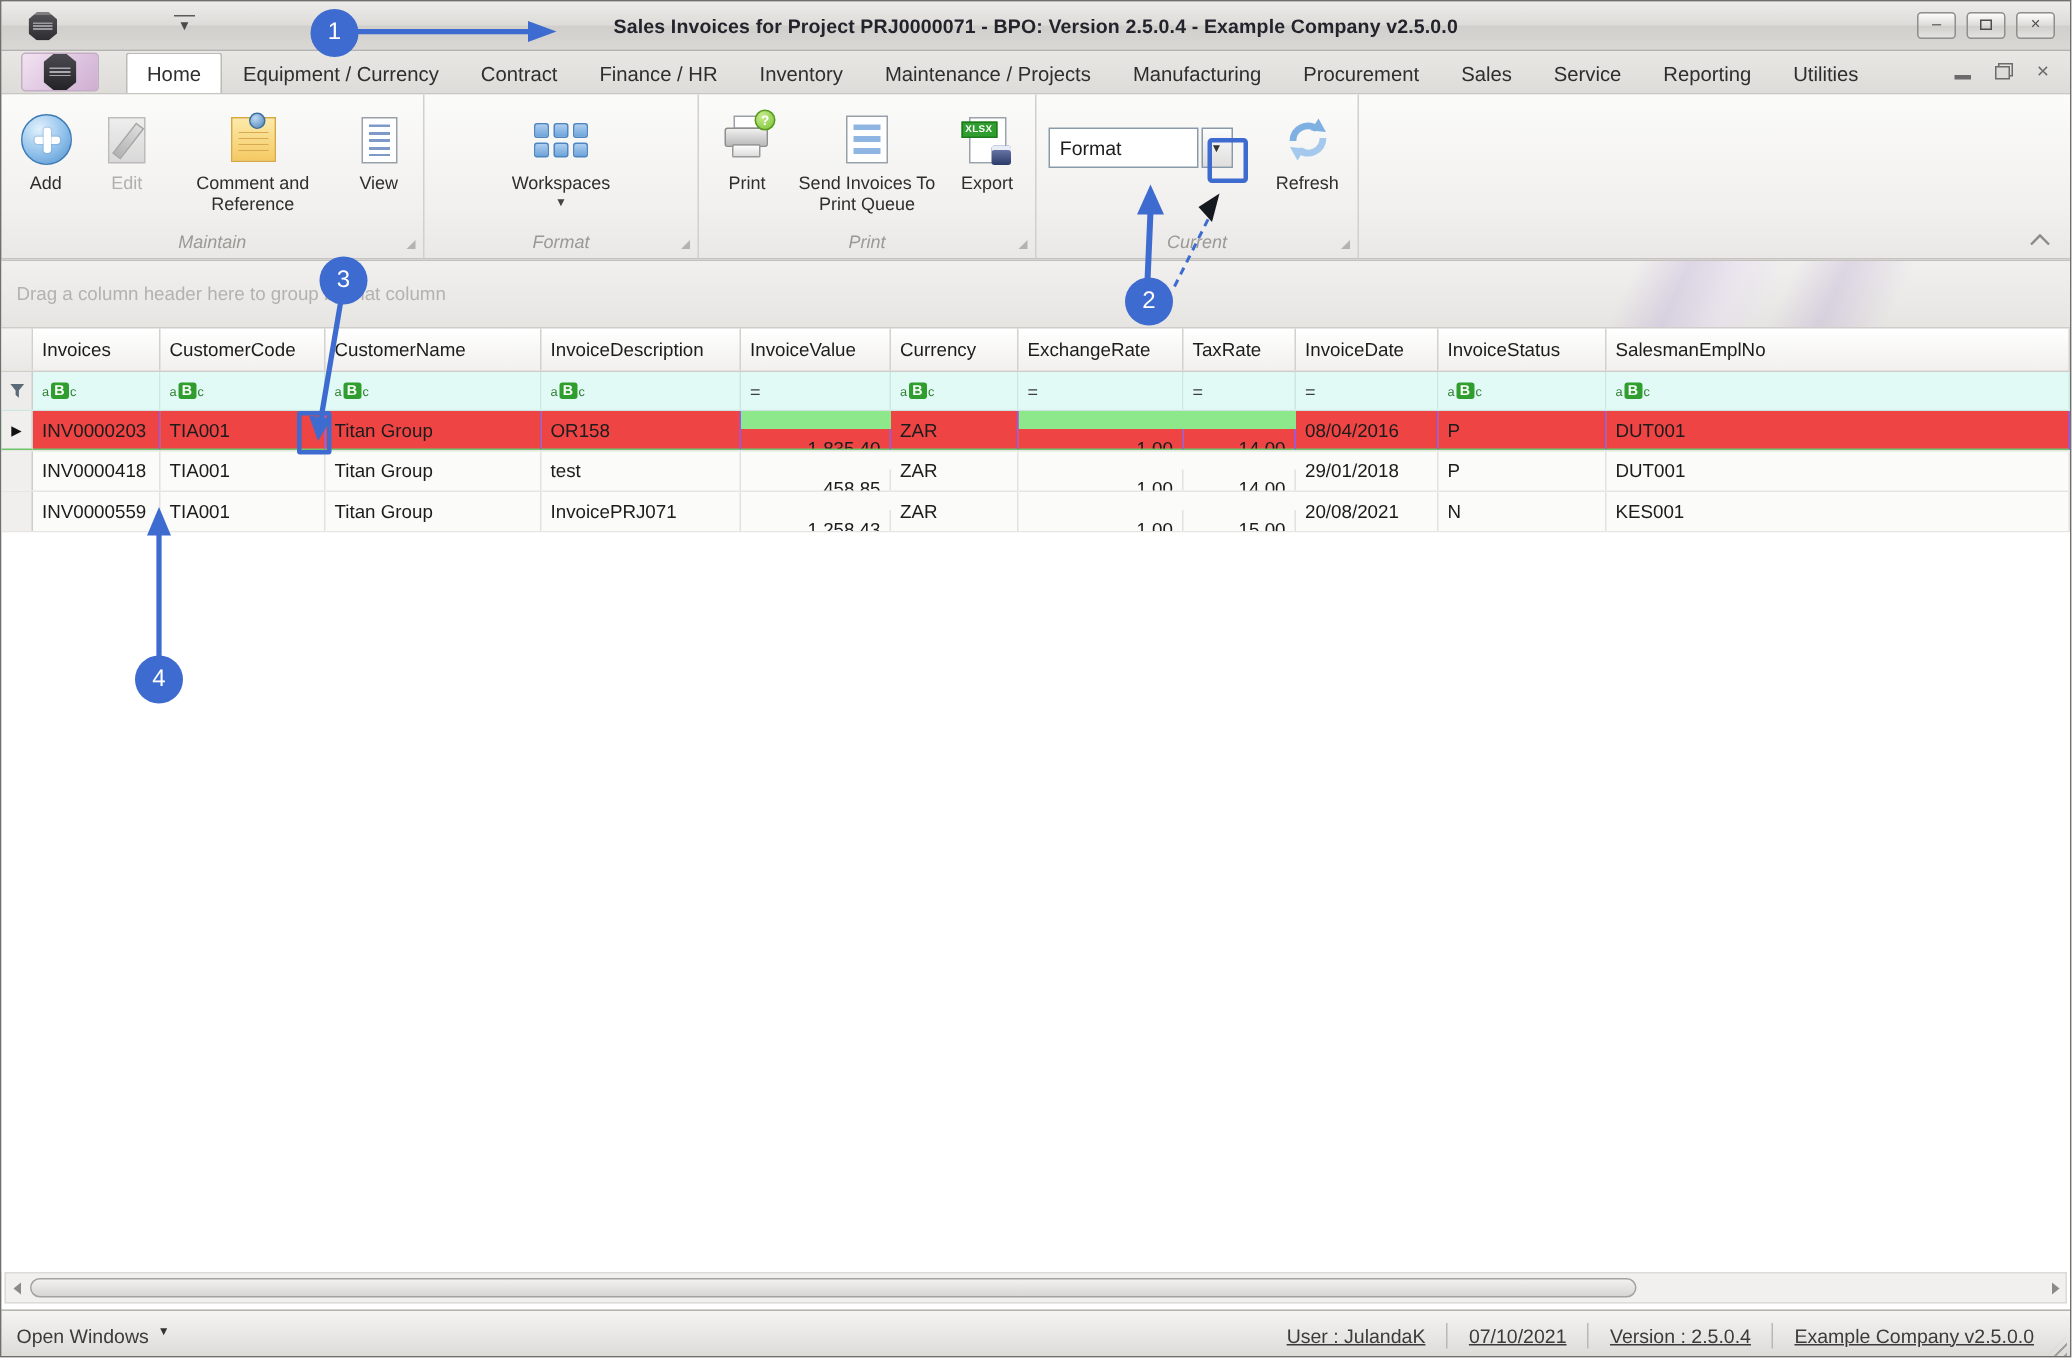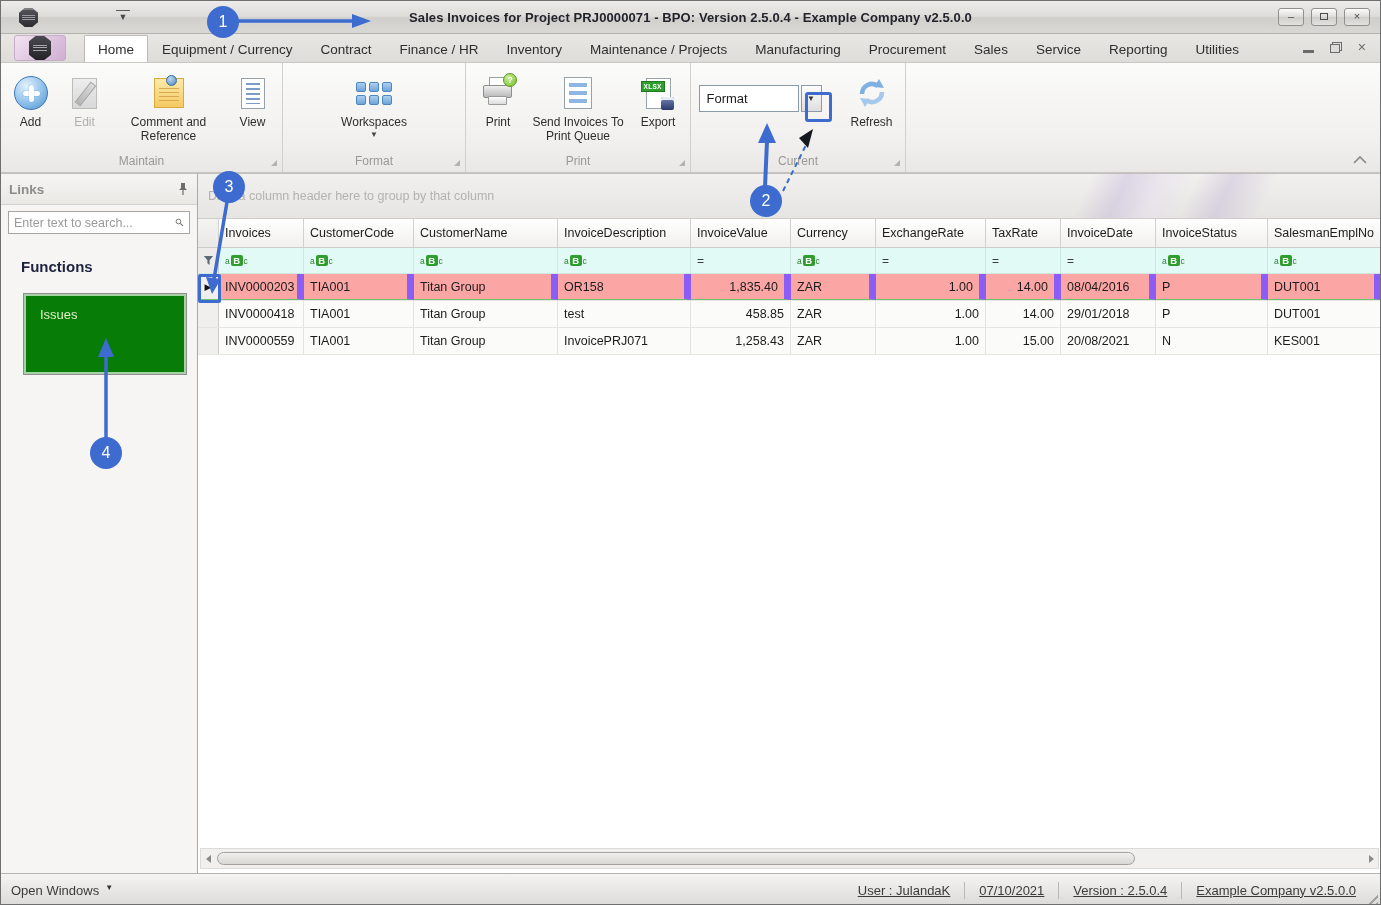--- a/index.html
+++ b/index.html
@@ -27,21 +27,21 @@
   .mdi-min { width:11px; height:3px; background:#6b6b6b; margin-top:8px; }
   .mdi-restore { position:relative; width:12px; height:11px; }
   .mdi-restore::before{content:"";position:absolute;right:0;top:0;width:8px;height:7px;border:1.5px solid #6b6b6b;}
   .mdi-restore::after{content:"";position:absolute;left:0;bottom:0;width:8px;height:7px;border:1.5px solid #6b6b6b;background:#dedcd9;}
   .mdi-close { font-size:14px; line-height:11px; color:#6b6b6b; }
 
   
   .ribbon { position:relative; height:110px; background:linear-gradient(#fbfbfa,#f1f0ee 70%,#e9e8e6); border-bottom:1px solid #c6c4c1; display:flex; }
   .rgroup { position:relative; height:100%; border-right:1px solid #d2d0cd; display:flex; flex-direction:column; }
   .rgroup-body { flex:1; display:flex; align-items:flex-start; justify-content:center; gap:2px; padding-top:8px; }
-  .rgroup-label { height:18px; text-align:center; font-size:12px; color:#9b9994; line-height:14px; position:relative; }
+  .rgroup-label { height:18px; text-align:center; font-size:12px; color:#9b9994; line-height:14px; position:relative;font-style:italic; }
   .rgroup-label::after { content:""; position:absolute; right:5px; bottom:6px; border-left:6px solid transparent; border-bottom:6px solid #b5b3b0; }
   .rbtn { display:flex; flex-direction:column; align-items:center; padding:2px 4px; min-width:52px; }
   .rbtn .ico { height:40px; display:flex; align-items:center; justify-content:center; }
   .rbtn .lbl { font-size:12px; line-height:14px; color:#2e2e2e; text-align:center; margin-top:2px; white-space:pre-line; }
   .rbtn.disabled .lbl { color:#b0b0ae; }
   .caret { font-size:8px; color:#444; margin-top:1px; }
 
   .ic-add { position:relative; width:34px; height:34px; border-radius:50%; border:1px solid #3c7ab8; background:radial-gradient(circle at 35% 28%,#e2f1fc,#8fc0ea 55%,#4f8fca); }
   .ic-add::before,.ic-add::after{content:"";position:absolute;background:#fff;border-radius:2px;box-shadow:0 0 1px #3c7ab8;}
   .ic-add::before{left:8px;top:14px;width:17px;height:5px;}
@@ -102,38 +102,38 @@
   .groupbar::after { content:""; position:absolute; right:0; top:0; width:420px; height:100%;
     background:linear-gradient(115deg,transparent 30%,rgba(186,166,214,.35) 38%,rgba(230,222,240,.5) 46%,transparent 54%,rgba(176,156,206,.3) 62%,transparent 72%); }
 
   .grow { display:flex; width:100%; }
   .gcell { border-right:1px solid #d9d8d6; padding:0 6px; font-size:12.5px; color:#1c1c1c; white-space:nowrap; overflow:hidden; }
   .cwi { width:21px; min-width:21px; padding:0; text-align:center; }
   .cw0{width:85px;min-width:85px}.cw1{width:110px;min-width:110px}.cw2{width:144px;min-width:144px}
   .cw3{width:133px;min-width:133px}.cw4{width:100px;min-width:100px}.cw5{width:85px;min-width:85px}
   .cw6{width:110px;min-width:110px}.cw7{width:75px;min-width:75px}.cw8{width:95px;min-width:95px}
   .cw9{width:112px;min-width:112px}.cw10{flex:1}
-  .num { text-align:right; }
+  .num { text-align:right;margin-top:12px; }
 
   .hdr-row { height:29px; background:linear-gradient(#ffffff,#f1f0ee); border-bottom:1px solid #cfcdca; }
   .hdr-row .gcell { line-height:28px; border-right:1px solid #d2d1ce; }
   .hdr-row .cwi { background:linear-gradient(#f4f3f1,#e9e8e5); }
 
   .flt-row { height:26px; background:#e1faf5; border-bottom:1px solid #cfe5e0; }
   .flt-row .gcell { display:flex; align-items:center; border-right:1px solid #cbe8e2; background:#e1faf5; }
   .flt-row .cwi { background:#edecea; border-right:1px solid #cfcdca; justify-content:center; }
   .abc { display:inline-flex; align-items:center; gap:1px; font-size:8.5px; color:#2e7d32; }
   .abc .b { background:#2f9e2f; color:#fff; font-weight:bold; font-size:9.5px; padding:0px 2.5px; border-radius:2px; line-height:11px; }
   .eqs { font-size:12px; color:#3c3c3c; }
 
   .data-row { height:27px; background:#fbfbfa; border-bottom:1px solid #e6e5e3; }
   .data-row .gcell { line-height:26px; border-right:1px solid #e3e2e0; }
   .data-row .cwi { background:#f0efed; border-right:1px solid #cfcdca; color:#111; font-size:9px; line-height:26px; }
   .data-row.selected { background:#8ce88a; }
-  .data-row.selected .gcell { background:#fca5a5; border-right:7px solid #8b5cf6; border-bottom:1px solid #6ec56d; }
+  .data-row.selected .gcell { background:#ef4444; border-right:1px solid #8b5cf6; border-bottom:1px solid #6ec56d; }
   .data-row.selected .cwi { background:#f0efed; border-right:1px solid #cfcdca; }
 
   .grid-empty { flex:1; background:#fff; }
 
   .hscroll { height:21px; margin:0 2px 4px 2px; background:#f1f0ee; border:1px solid #dcdbd8; display:flex; align-items:center; }
   .sb-arrow { width:14px; height:100%; display:flex; align-items:center; justify-content:center; }
   .sb-arrow.l::before{content:"";border-right:5px solid #8a8a88;border-top:4px solid transparent;border-bottom:4px solid transparent;}
   .sb-arrow.r::before{content:"";border-left:5px solid #8a8a88;border-top:4px solid transparent;border-bottom:4px solid transparent;}
   .sb-thumb { width:78%; height:13px; margin-left:2px; border:1px solid #a3a2a0; border-radius:7px; background:linear-gradient(#f2f1ef,#d7d6d3); }
 
@@ -294,38 +294,20 @@
     </div>
 
     <div class="rgroup" style="flex:1;border-right:none"></div>
     <svg class="ribbon-collapse" viewBox="0 0 16 12">
       <polyline points="2,9 8,3 14,9" fill="none" stroke="#8c8a87" stroke-width="1.6"></polyline>
     </svg>
   </div>
 
   <div class="main">
 
-    <div class="sidebar">
-      <div class="sb-header">
-        <span class="t">Links</span>
-        <svg width="12" height="14" viewBox="0 0 12 14">
-          <path d="M4 1h4v5l2 2H2l2-2z" fill="#6e6c69"></path>
-            <rect x="5.4" y="8" width="1.2" height="5" fill="#6e6c69"></rect>
-        </svg>
-      </div>
-      <div class="sb-search">
-        <input placeholder="Enter text to search..." style="">
-        <svg width="13" height="13" viewBox="0 0 13 13">
-          <circle cx="5" cy="5" r="3.4" fill="none" stroke="#77756f" stroke-width="1.4"></circle>
-          <line x1="7.8" y1="7.8" x2="11.5" y2="11.5" stroke="#77756f" stroke-width="1.6"></line>
-        </svg>
-      </div>
-      <div class="sb-functions">Functions</div>
-      <div class="sb-tile">Issues</div>
-    </div>
 
     <div class="content">
       <div class="groupbar"><span>Drag a column header here to group by that column</span></div>
 
       <div class="grow hdr-row">
         <div class="gcell cwi"></div>
         <div class="gcell cw0">Invoices</div>
         <div class="gcell cw1">CustomerCode</div>
         <div class="gcell cw2">CustomerName</div>
         <div class="gcell cw3">InvoiceDescription</div>

